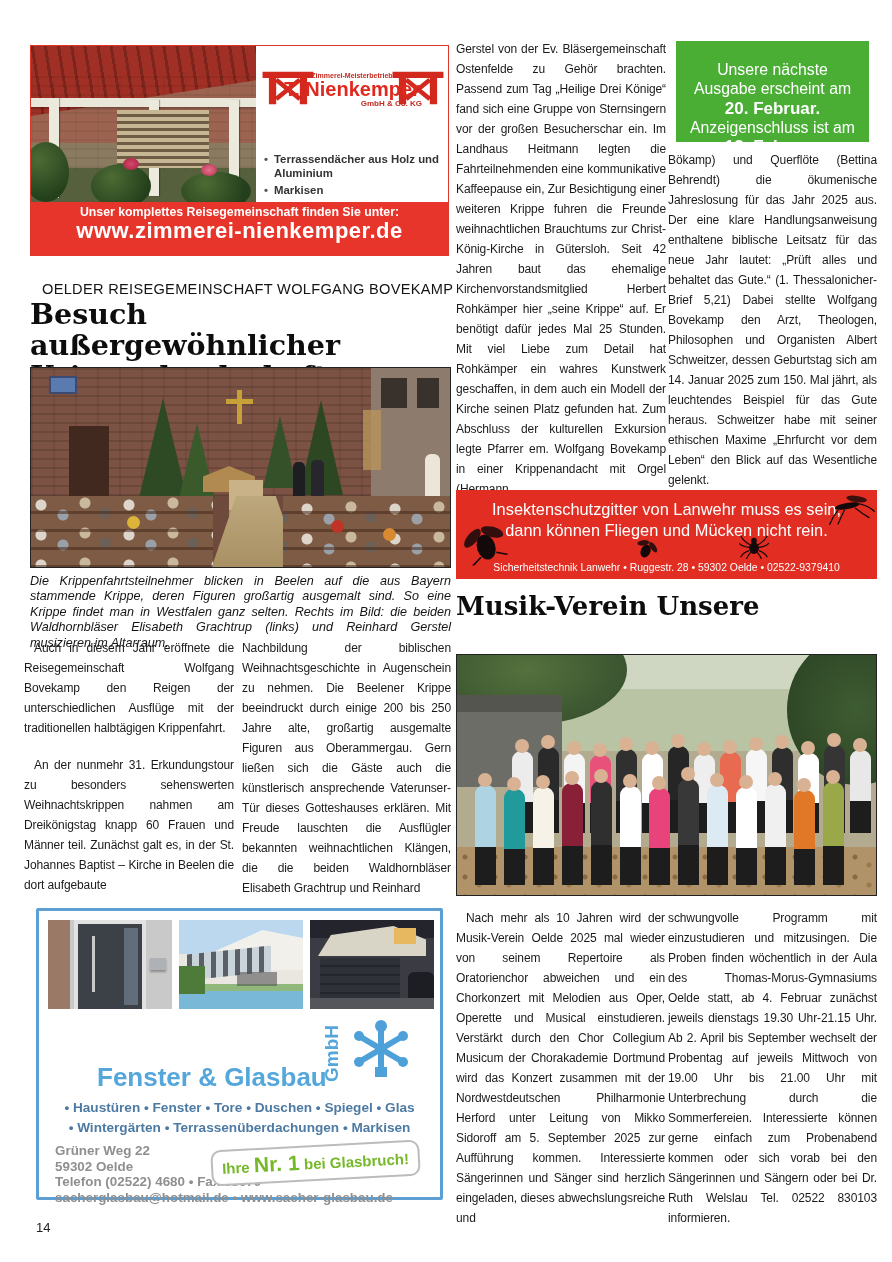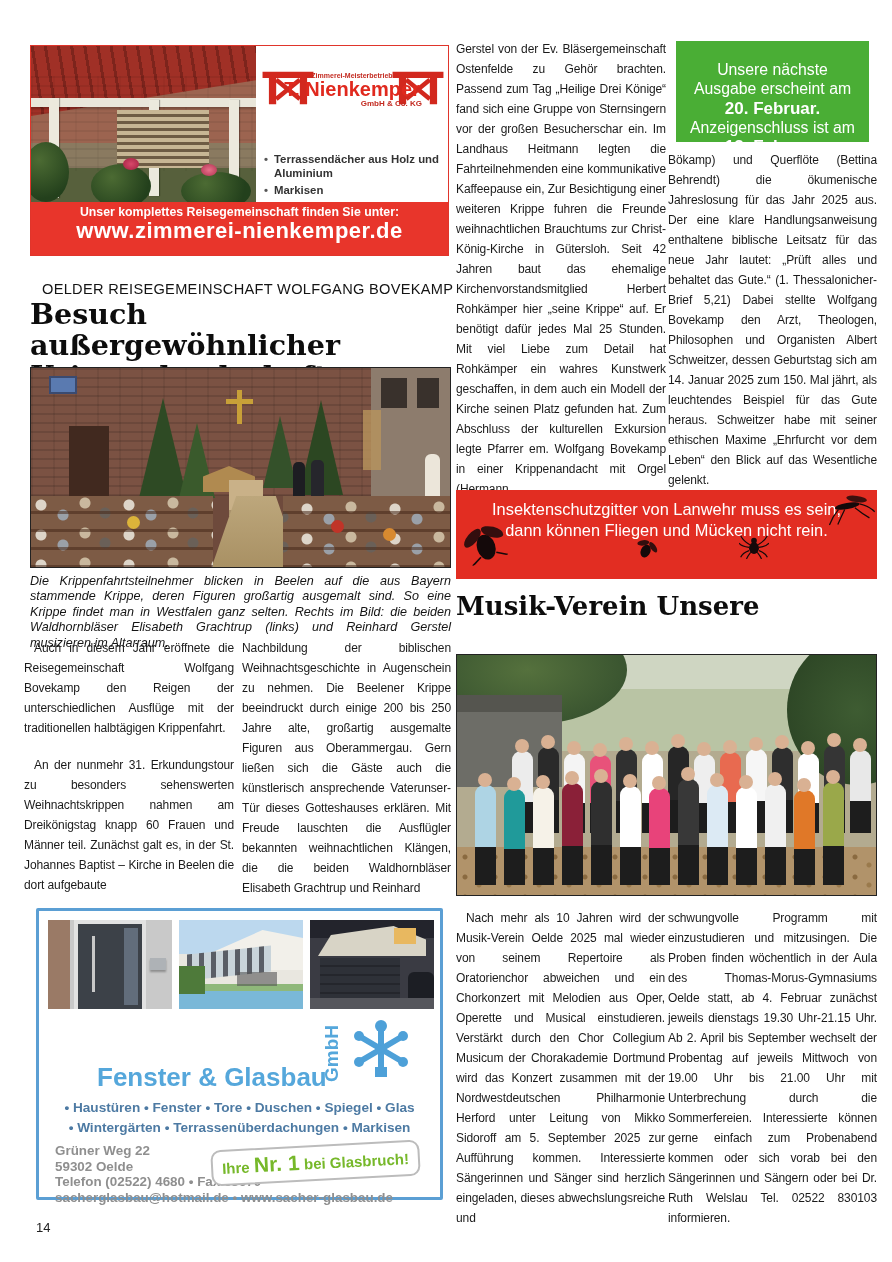--- a/index.html
+++ b/index.html
@@ -194,20 +194,21 @@
     <p class="indent">Auch in diesem Jahr eröffnete die Reisegemeinschaft Wolfgang Bovekamp den Reigen der unterschiedlichen Ausflüge mit der traditionellen halbtägigen Krippenfahrt.</p>
     <p class="indent">An der nunmehr 31. Erkundungstour zu besonders sehenswerten Weihnachtskrippen nahmen am Dreikönigstag knapp 60 Frauen und Männer teil. Zunächst galt es, in der St. Johannes Baptist – Kirche in Beelen die dort aufgebaute</p>
   </div>
   <div class="abs body-text" style="left:242px;top:638px;width:209px;">Nachbildung der biblischen Weihnachtsgeschichte in Augenschein zu nehmen. Die Beelener Krippe beeindruckt durch einige 200 bis 250 Jahre alte, großartig ausgemalte Figuren aus Oberammergau. Gern ließen sich die Gäste auch die künstlerisch ansprechende Vaterunser-Tür dieses Gotteshauses erklären. Mit Freude lauschten die Ausflügler bekannten weihnachtlichen Klängen, die die beiden Waldhornbläser Elisabeth Grachtrup und Reinhard</div>
 
   <div class="abs lanwehr" style="left:456px;top:490px;width:421px;height:89px;">
     <div class="lw-main">
       <div>Insektenschutzgitter von Lanwehr muss es sein,</div>
       <div>dann können Fliegen und Mücken nicht rein.</div>
     </div>
+    <div class="lw-foot">Sicherheitstechnik Lanwehr • Ruggestr. 28 • 59302 Oelde • 02522-9379410</div>
     <div class="abs" style="left:6px;top:32px;width:46px;transform:rotate(-18deg);">
       <svg viewBox="0 0 40 34" width="46">
           <ellipse cx="20" cy="22" rx="8" ry="11" fill="#14090a"></ellipse>
           <ellipse cx="11" cy="11" rx="10" ry="4.5" transform="rotate(-32 11 11)" fill="#14090a" opacity=".85"></ellipse>
           <ellipse cx="29" cy="11" rx="10" ry="4.5" transform="rotate(32 29 11)" fill="#14090a" opacity=".85"></ellipse>
           <g stroke="#14090a" stroke-width="1.4">
             <line x1="13" y1="29" x2="4" y2="34"></line>
             <line x1="27" y1="29" x2="36" y2="34"></line>
           </g>
         </svg>

